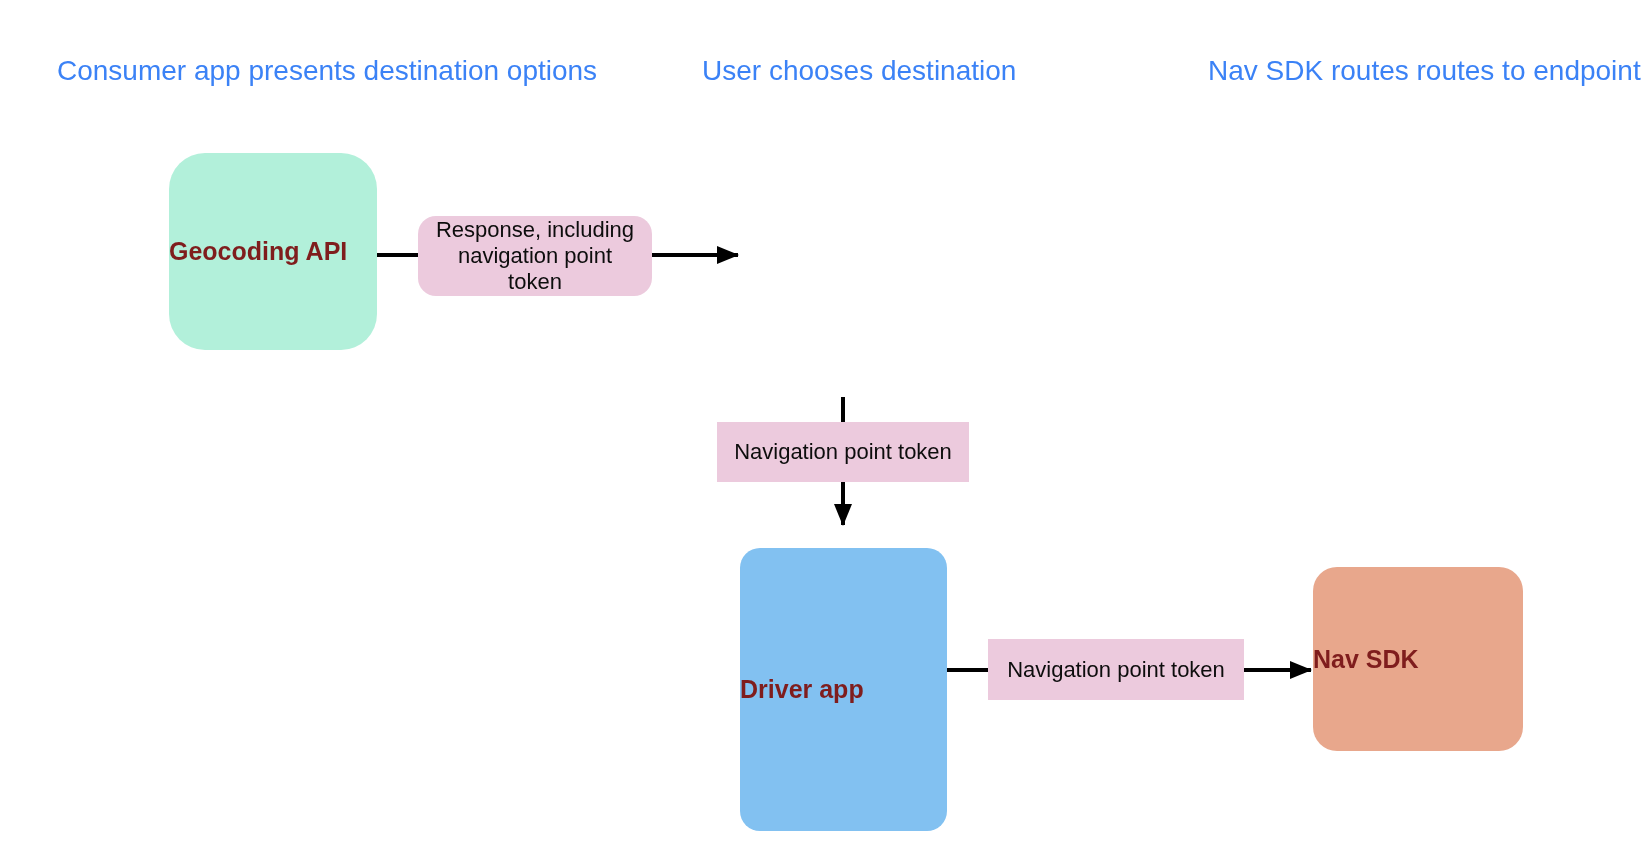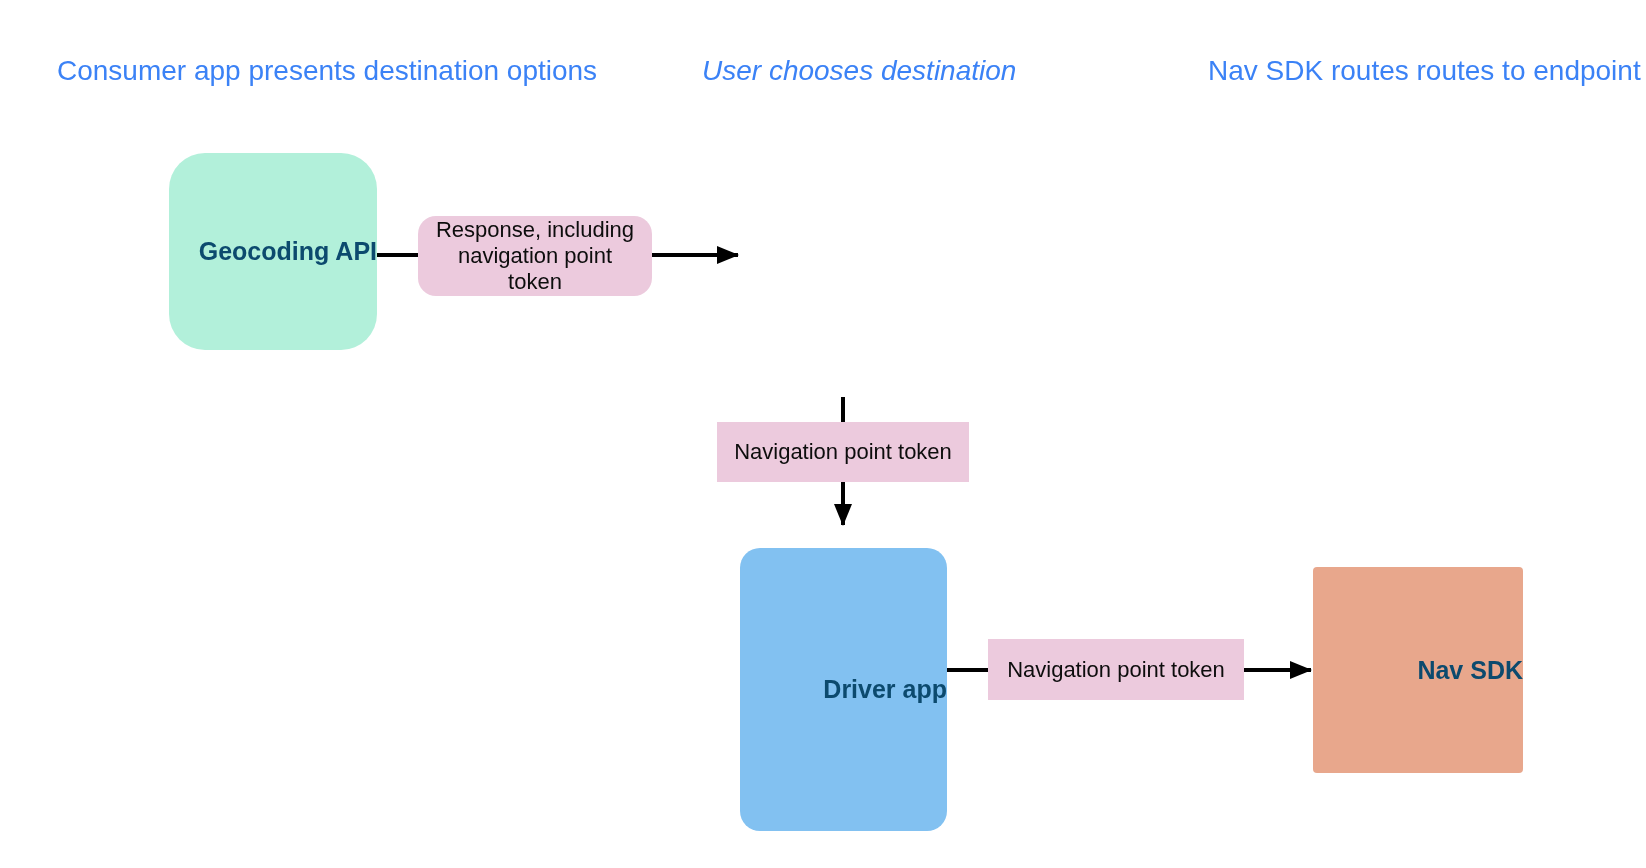--- a/index.html
+++ b/index.html
@@ -20,42 +20,42 @@
     font-size: 28px;
     font-weight: 400;
     color: #3b82f6;
     white-space: nowrap;
     z-index: 3;
   }
   .node {
     position: absolute;
     display: flex;
     align-items: center;
-    justify-content: flex-end;
+    justify-content: flex-start;
     text-align: center;
     font-size: 25px;
     font-weight: 700;
-    color: #0c4a6e;
+    color: #7f1d1d;
     z-index: 2;
   }
   .node-geocoding {
     left: 169px; top: 153px; width: 208px; height: 197px;
     background: #b2f0da; border-radius: 36px;
   }
   .node-consumer {
     left: 740px; top: 113px; width: 207px; height: 284px;
     background: #82c1f1; border-radius: 40px;
   }
   .node-driver {
     left: 740px; top: 527px; width: 207px; height: 283px;
     background: #82c1f1; border-radius: 20px; margin-top: 21px;
   }
   .node-navsdk {
-    left: 1313px; top: 567px; width: 210px; height: 206px;
-    background: #e8a78c; border-radius: 4px;
+    left: 1313px; top: 567px; width: 210px; height: 184px;
+    background: #e8a78c; border-radius: 24px;
   }
   .edge-label {
     position: absolute;
     display: flex;
     align-items: center;
     justify-content: center;
     text-align: center;
     background: #eccadd;
     font-size: 22px;
     font-weight: 400;
@@ -82,21 +82,21 @@
     height: 868px;
     z-index: 1;
   }
 </style>
 </head>
 <body>
 
 <div class="canvas">
 
   <div class="phase-label" style="left:57px; top:55px;">Consumer app presents destination options</div>
-  <div class="phase-label" style="left:702px; top:55px;font-style:italic;">User chooses destination</div>
+  <div class="phase-label" style="left:702px; top:55px;">User chooses destination</div>
   <div class="phase-label" style="left:1208px; top:55px;">Nav SDK routes routes to endpoint</div>
 
   <svg class="arrow-layer" width="1646" height="868" viewBox="0 0 1646 868" xmlns="http://www.w3.org/2000/svg">
     <defs>
       <marker id="arrowhead" markerUnits="userSpaceOnUse" markerWidth="22" markerHeight="18" refX="21" refY="9" orient="auto">
         <path d="M0,0 L22,9 L0,18 Z" fill="#000000"></path>
       </marker>
     </defs>
     <line x1="377" y1="255" x2="738" y2="255" stroke="#000000" stroke-width="4" marker-end="url(#arrowhead)"></line>
     <line x1="843" y1="397" x2="843" y2="525" stroke="#000000" stroke-width="4" marker-end="url(#arrowhead)"></line>

